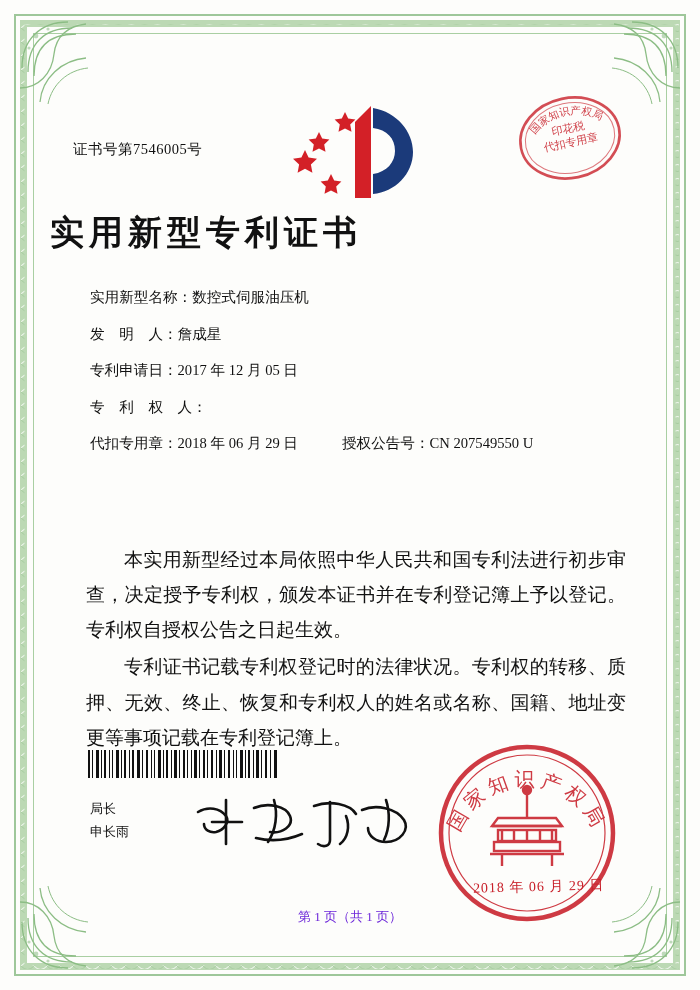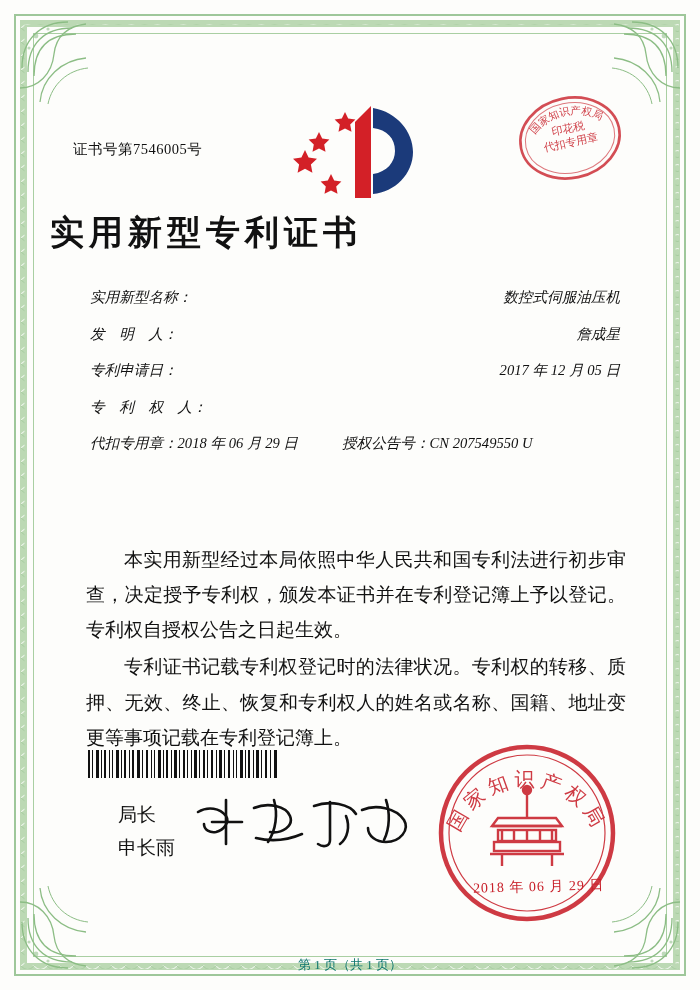--- a/index.html
+++ b/index.html
@@ -113,30 +113,28 @@
     left: 40px;
     top: 238px;
     width: 530px;
     font-size: 14.6px;
     color: #111;
   }
   .row {
     display: flex;
     align-items: baseline;
     margin-bottom: 17.5px;
-    font-style: italic;
   }
   .lbl {
     flex: 0 0 auto;
     white-space: pre;
   }
   .val {
     flex: 1 1 auto;
     white-space: pre-wrap;
-    text-align: right;
   }
   .row.addr .val { line-height: 1.55; }
   .row.two { justify-content: flex-start; }
   .row.two .col2 {
     margin-left: 44px;
     white-space: pre;
   }
 
   
   .paras {
@@ -161,24 +159,23 @@
     top: 700px;
     width: 190px;
     height: 28px;
   }
 
   
   .sig-label {
     position: absolute;
     left: 40px;
     top: 748px;
-    font-size: 19px;
+    font-size: 13px;
     line-height: 1.75;
     color: #111;
-    margin-left: 28px;
   }
   .sig-script {
     position: absolute;
     left: 140px;
     top: 742px;
     width: 230px;
     height: 62px;
   }
 
   
@@ -199,22 +196,21 @@
     white-space: nowrap;
     transform: rotate(-1.5deg);
   }
 
   .footer {
     position: absolute;
     left: 0; right: 0;
     top: 858px;
     text-align: center;
     font-size: 13px;
-    color: #0f766e;
-    margin-top: 48px;
+    color: #6d28d9;
   }
 </style>
 </head>
 <body>
 
 <div class="page">
 
   <div class="border-outer"></div>
   <div class="border-mid"></div>
   <div class="border-inner"></div>

